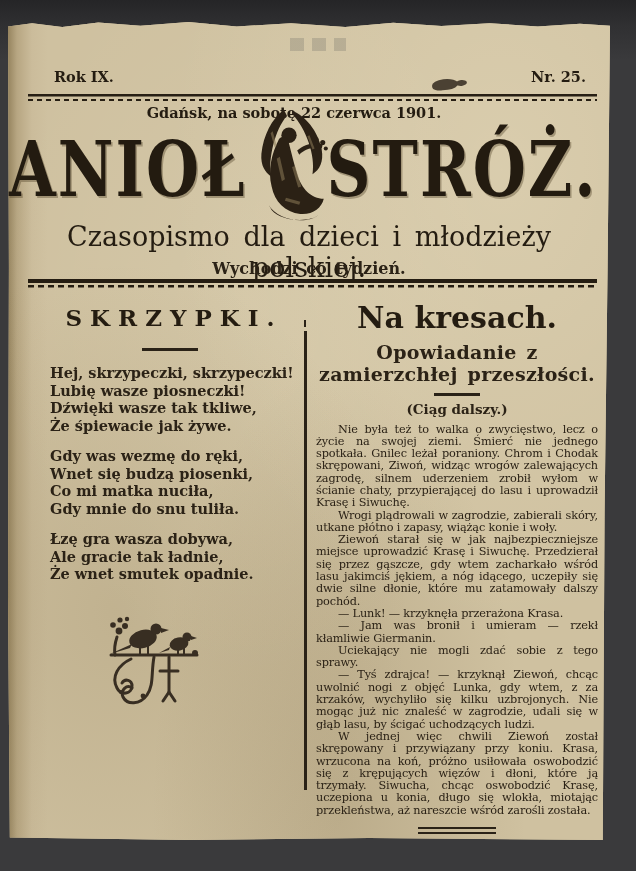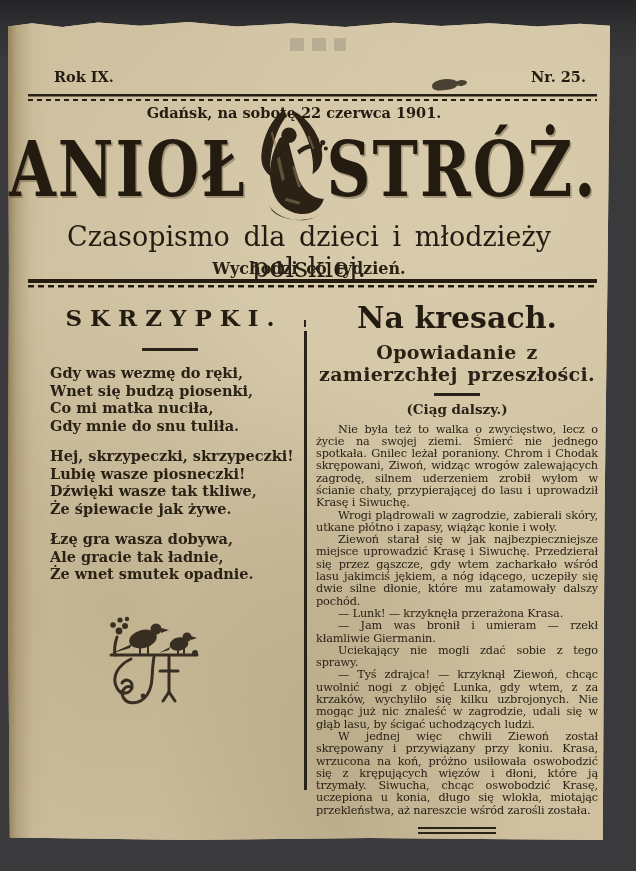--- a/index.html
+++ b/index.html
@@ -113,30 +113,30 @@
   <div class="rule-thick"></div>
 
   <div class="columns">
     <div class="col-divider"></div>
 
     <div class="col-left">
       <h2 class="poem-title">SKRZYPKI.</h2>
       <div class="rule-short"></div>
       <div class="poem">
           <div class="stanza">
+            <div class="poem-line">Hej, skrzypeczki, skrzypeczki!</div>
+            <div class="poem-line">Lubię wasze piosneczki!</div>
+            <div class="poem-line">Dźwięki wasze tak tkliwe,</div>
+            <div class="poem-line">Że śpiewacie jak żywe.</div>
+          </div>
+          <div class="stanza">
             <div class="poem-line">Gdy was wezmę do ręki,</div>
             <div class="poem-line">Wnet się budzą piosenki,</div>
             <div class="poem-line">Co mi matka nuciła,</div>
             <div class="poem-line">Gdy mnie do snu tuliła.</div>
-          </div>
-          <div class="stanza">
-            <div class="poem-line">Hej, skrzypeczki, skrzypeczki!</div>
-            <div class="poem-line">Lubię wasze piosneczki!</div>
-            <div class="poem-line">Dźwięki wasze tak tkliwe,</div>
-            <div class="poem-line">Że śpiewacie jak żywe.</div>
           </div>
           <div class="stanza">
             <div class="poem-line">Łzę gra wasza dobywa,</div>
             <div class="poem-line">Ale gracie tak ładnie,</div>
             <div class="poem-line">Że wnet smutek opadnie.</div>
           </div>
         </div>
       <svg class="vignette" viewBox="0 0 112 124" xmlns="http://www.w3.org/2000/svg">
         <g stroke="#382e22" stroke-width="3" fill="none" stroke-linecap="round">
           <path d="M12,58 H98"></path>

